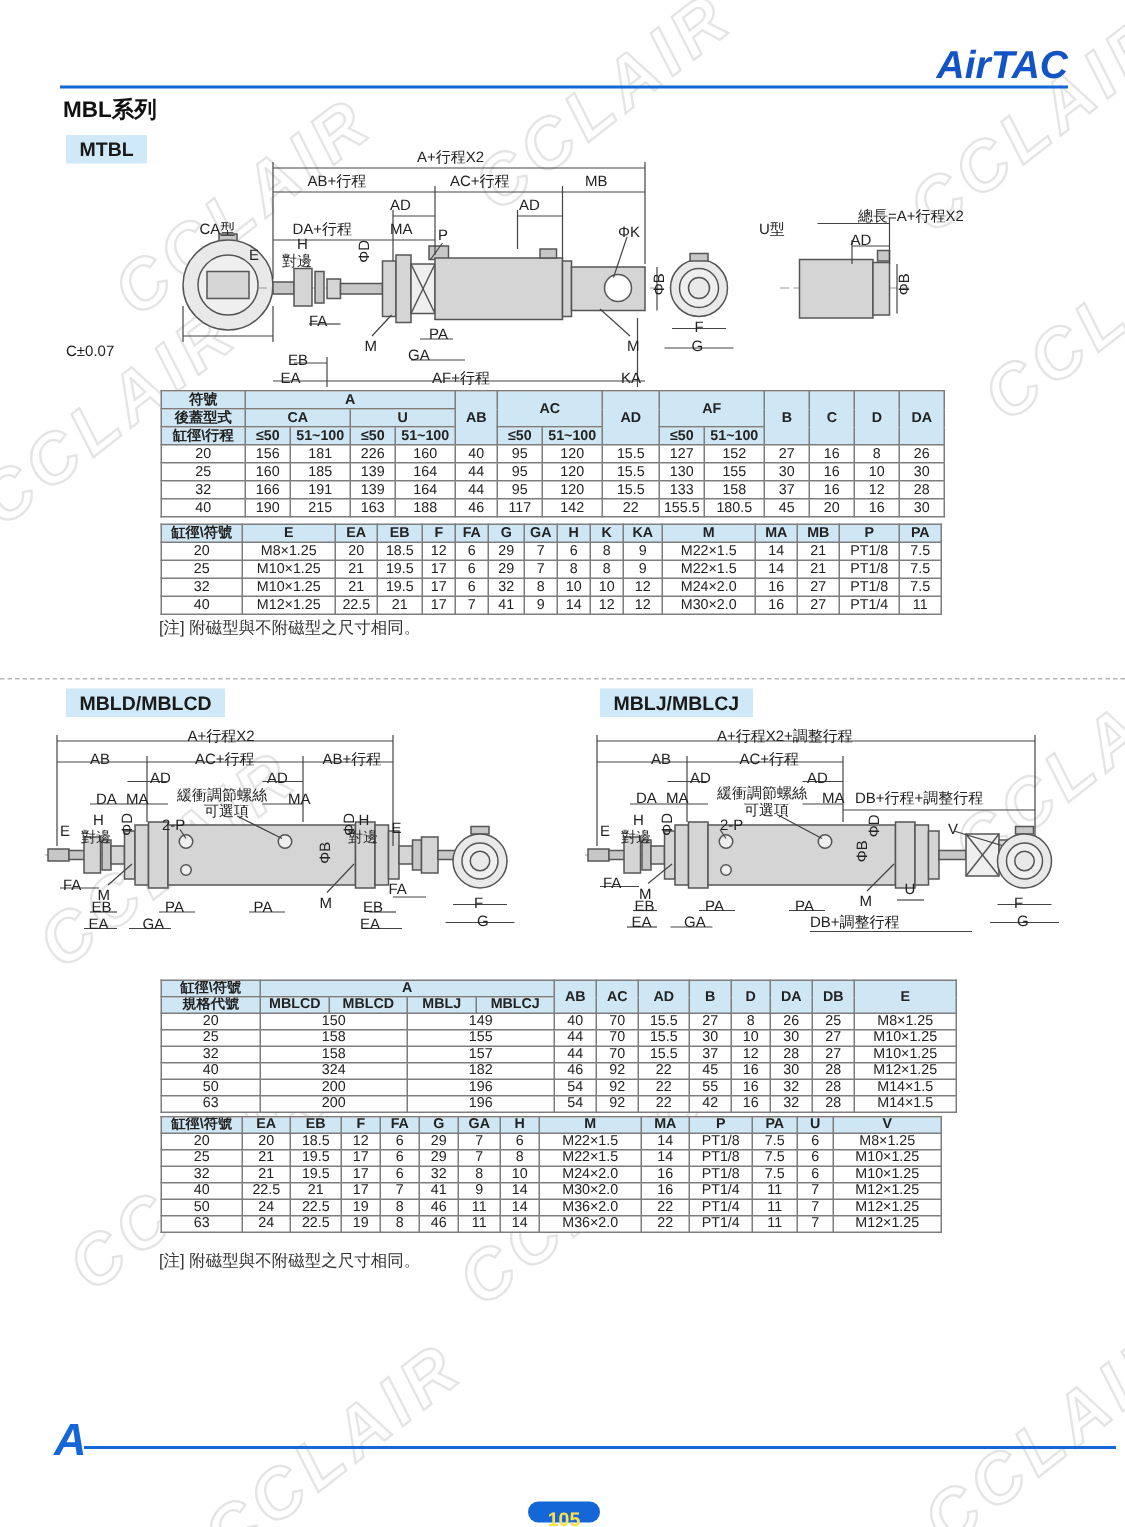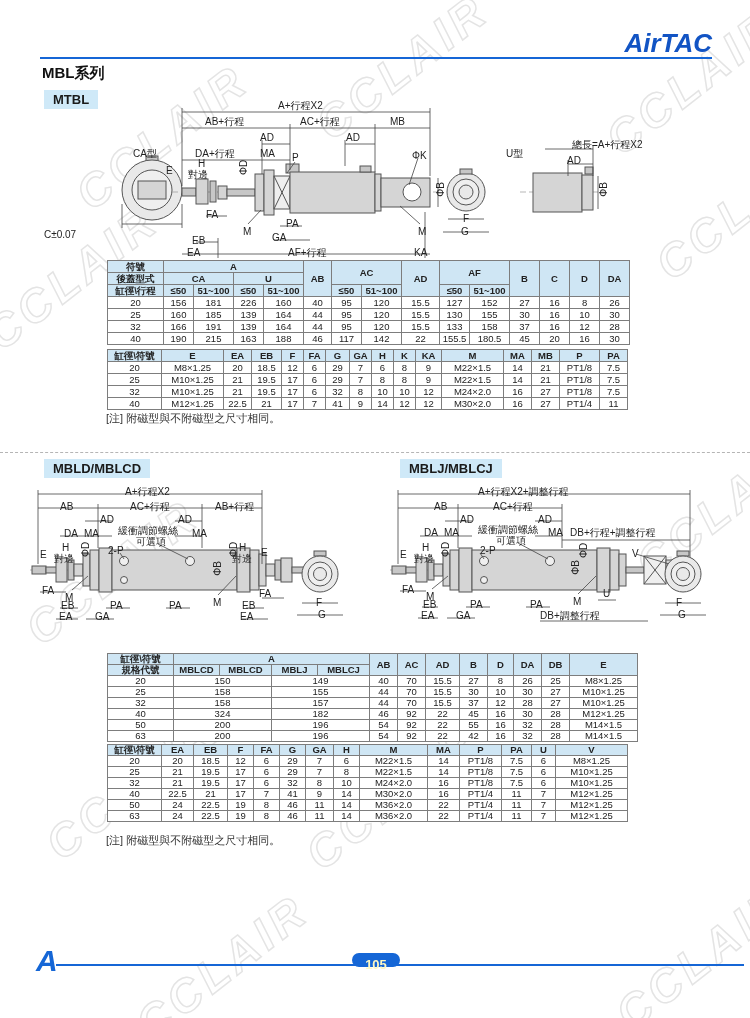--- a/index.html
+++ b/index.html
@@ -29,22 +29,22 @@
   #t1{top:260px;width:522px;}
   #t2{top:349px;width:520px;}
   #t3{top:653px;width:530px;}
   #t3 th,#t3 td,#t4 th,#t4 td{height:10px;line-height:10px;}
   #t4{top:744px;width:520px;}
   .note{position:absolute;left:106px;font-size:11px;color:#333;}
   .divider{position:absolute;left:0;top:452px;width:750px;border-top:1px dashed #b5b5b5;}
   
   .f-line{position:absolute;left:56px;top:964px;width:688px;height:2px;background:#1566d6;}
   .f-logo{position:absolute;left:36px;top:944px;font-size:30px;font-weight:bold;font-style:italic;color:#1566d6;}
-  .f-page{position:absolute;left:352px;top:953px;width:48px;height:14px;border-radius:7px;
-          background:#1566d6;color:#fef9c3;font-size:13px;font-weight:bold;text-align:center;line-height:24px;}
+  .f-page{position:absolute;left:352px;top:1001px;width:48px;height:14px;border-radius:7px;
+          background:#1566d6;color:#fde047;font-size:13px;font-weight:bold;text-align:center;line-height:24px;}
   .sv line{stroke:#555;stroke-width:1;}
   .sv .dimln{stroke:#444;stroke-width:0.8;}
   .sv .cl{stroke:#999;stroke-width:0.7;stroke-dasharray:6 3;}
   .sv rect{fill:#d5d5d5;stroke:#555;stroke-width:1;}
   .sv .dk{fill:#c7c7c7;}
   .sv .lt{fill:#efefef;}
   .sv circle{fill:#e9e9e9;stroke:#555;stroke-width:1;}
   .sv .hole{fill:#fff;}
 </style>
 </head>

